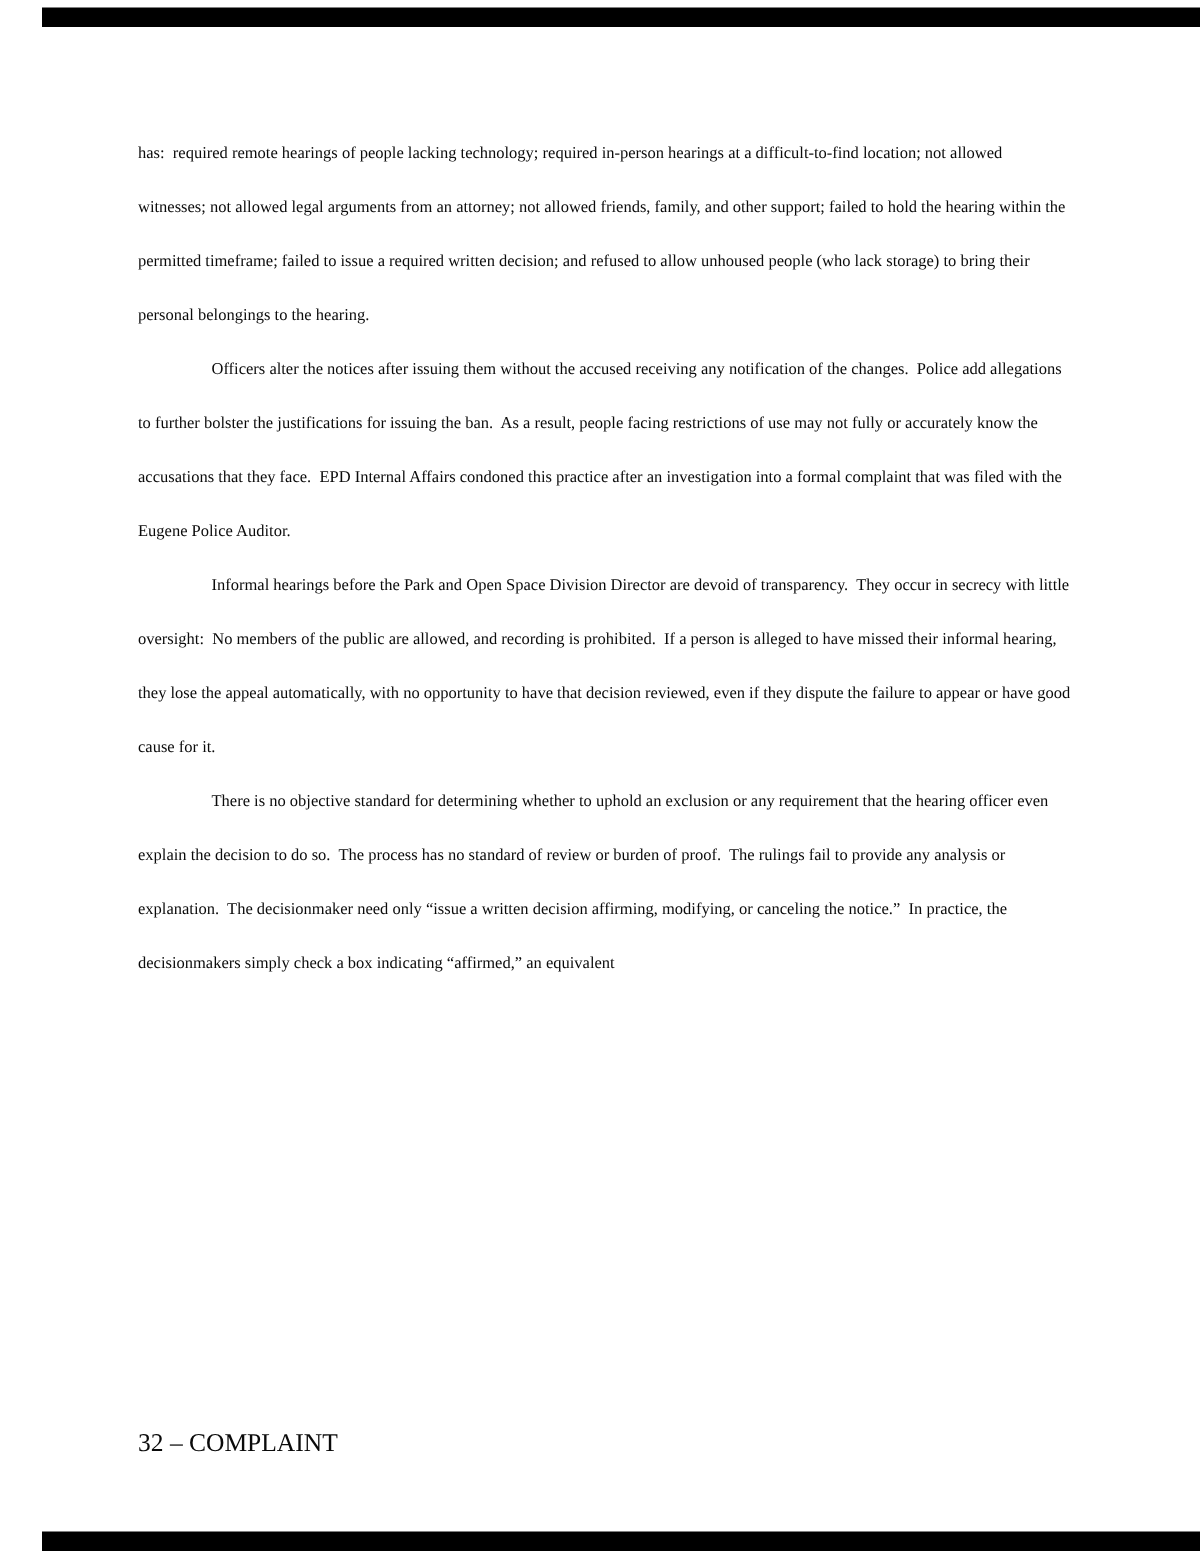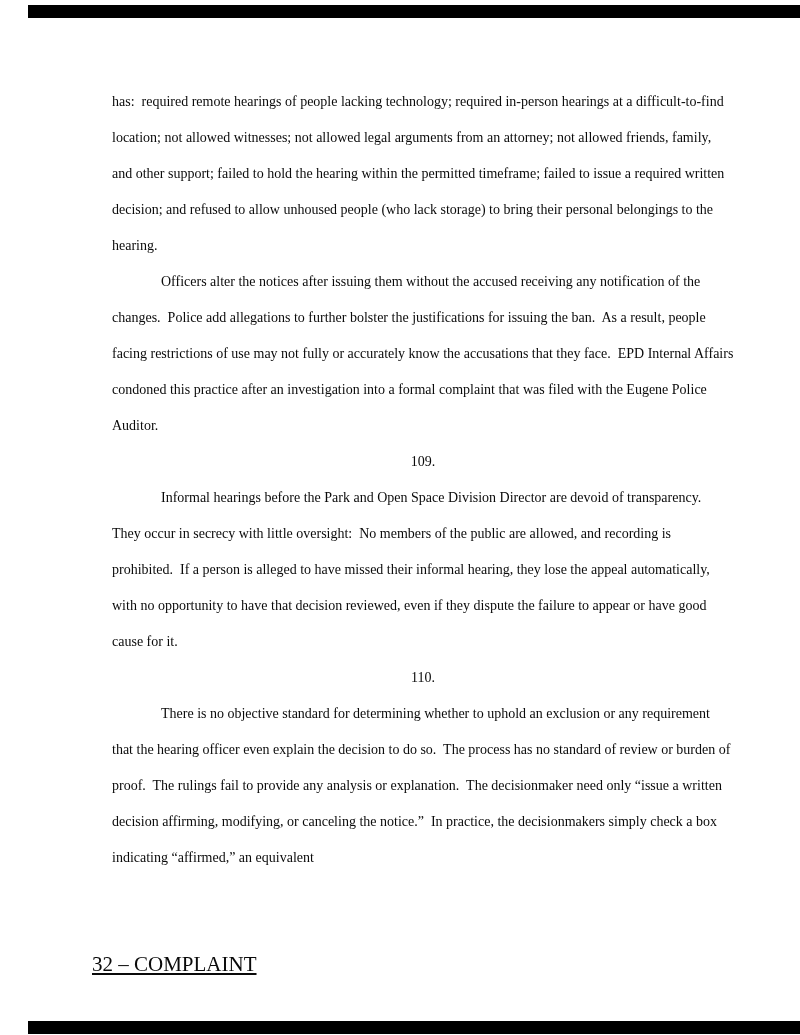--- a/index.html
+++ b/index.html
@@ -23,57 +23,53 @@
     height: 13px;
     background: #000000;
   }
   .scan-bar.top { top: 5px; }
   .scan-bar.bottom { top: 1021px; }
   .content {
     position: absolute;
     left: 92px;
     top: 84px;
     width: 622px;
-    font-size: 14px;
+    font-size: 11px;
     line-height: 36px;
     text-align: left;
-    margin-left: 20px;
   }
   .content p {
     margin: 0;
     padding: 0;
     white-space: pre-wrap;
   }
   .content p.num {
     text-align: center;
     white-space: normal;
   }
   .content p.body.indented {
     text-indent: 49px;
   }
   .footer {
     position: absolute;
     left: 92px;
     top: 952px;
-    font-size: 21px;
+    font-size: 17px;
     line-height: normal;
-    text-decoration: underline;
   }
 </style>
 </head>
 <body>
 
 <div class="page">
   <div class="scan-bar top"></div>
 
   <div class="content" id="content">
       <p class="body">has:  required remote hearings of people lacking technology; required in-person hearings at a difficult-to-find location; not allowed witnesses; not allowed legal arguments from an attorney; not allowed friends, family, and other support; failed to hold the hearing within the permitted timeframe; failed to issue a required written decision; and refused to allow unhoused people (who lack storage) to bring their personal belongings to the hearing.</p>
       <p class="body indented">Officers alter the notices after issuing them without the accused receiving any notification of the changes.  Police add allegations to further bolster the justifications for issuing the ban.  As a result, people facing restrictions of use may not fully or accurately know the accusations that they face.  EPD Internal Affairs condoned this practice after an investigation into a formal complaint that was filed with the Eugene Police Auditor.</p>
-      <p class="num">109.</p>
       <p class="body indented">Informal hearings before the Park and Open Space Division Director are devoid of transparency.  They occur in secrecy with little oversight:  No members of the public are allowed, and recording is prohibited.  If a person is alleged to have missed their informal hearing, they lose the appeal automatically, with no opportunity to have that decision reviewed, even if they dispute the failure to appear or have good cause for it.</p>
-      <p class="num">110.</p>
       <p class="body indented">There is no objective standard for determining whether to uphold an exclusion or any requirement that the hearing officer even explain the decision to do so.  The process has no standard of review or burden of proof.  The rulings fail to provide any analysis or explanation.  The decisionmaker need only “issue a written decision affirming, modifying, or canceling the notice.”  In practice, the decisionmakers simply check a box indicating “affirmed,” an equivalent</p>
     </div>
 
   <div class="footer">32 – COMPLAINT</div>
 
   <div class="scan-bar bottom"></div>
 </div>
 
 </body></html>

